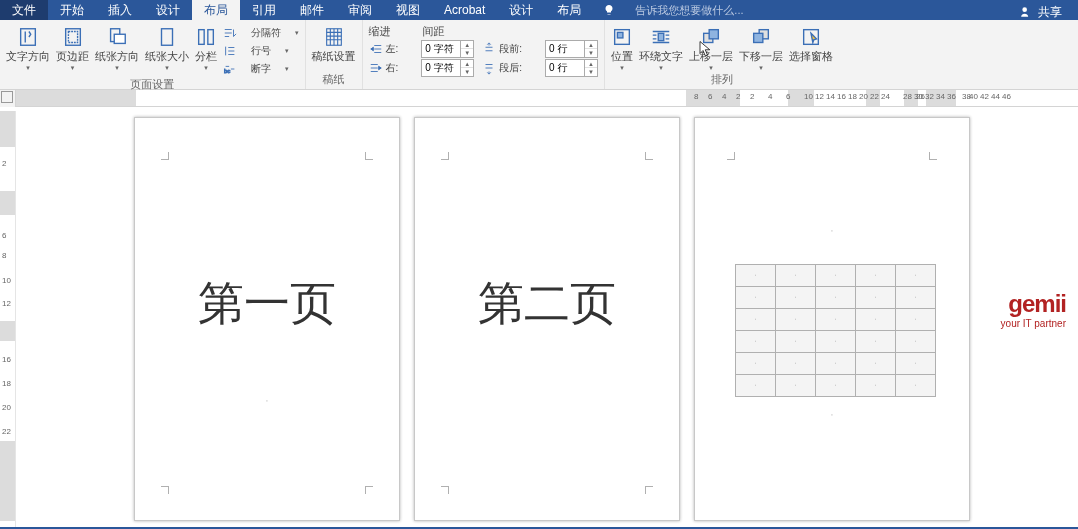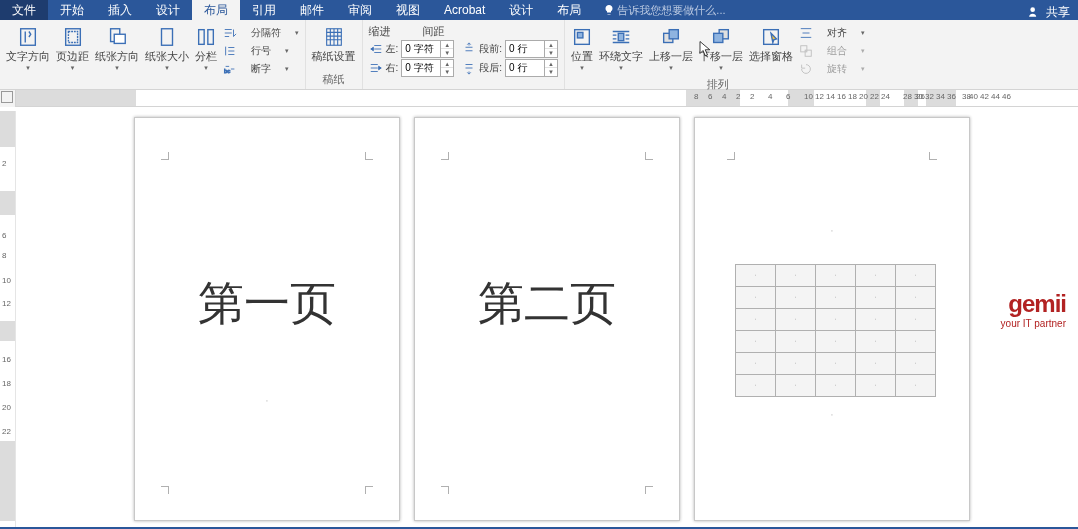--- a/index.html
+++ b/index.html
@@ -2,40 +2,40 @@
 <html><head>
 <meta charset="utf-8">
 <style>
   * { box-sizing: border-box; margin: 0; padding: 0; font-family: "Microsoft YaHei", "Segoe UI", sans-serif; }
   body { background: #fff; width: 1078px; height: 529px; overflow: hidden; position: relative; }
 
   .tabbar { height: 20px; background: #2b579a; display: flex; align-items: stretch; color: #fff; font-size: 12px; position: relative; }
   .tab { padding: 0 12px; display: flex; align-items: center; cursor: pointer; }
   .tab.active { background: #f3f3f3; color: #2b579a; }
   .tab.dark { background: #1e3c6e; }
-  .tell-me { display: flex; align-items: center; color: #b8c7e0; font-size: 11px; margin-left: 10px; gap: 2px; }
+  .tell-me { display: flex; align-items: center; color: #b8c7e0; font-size: 11px; margin-left: 10px; gap: 20px; }
   .bulb { width: 12px; height: 12px; }
-  .share { position: absolute; right: 8px; top: 0; height: 24px; display: flex; align-items: center; gap: 4px; font-size: 12px; cursor: pointer; }
+  .share { position: absolute; right: 16px; top: 0; height: 24px; display: flex; align-items: center; gap: 4px; font-size: 12px; cursor: pointer; }
 
   .ribbon { height: 70px; background: #f3f3f3; border-bottom: 1px solid #d4d4d4; display: flex; position: relative; }
   .group { display: flex; flex-direction: column; border-right: 1px solid #e1e1e1; padding: 2px 6px 0 6px; }
   .group-body { flex: 1; display: flex; align-items: flex-start; gap: 6px; }
   .group-label { text-align: center; font-size: 11px; color: #666; padding-bottom: 2px; position: relative; }
 
   .big-btn { display: flex; flex-direction: column; align-items: center; gap: 2px; font-size: 11px; color: #444; cursor: pointer; padding-top: 4px; }
   .big-icon { width: 22px; height: 22px; }
   .big-btn .lbl { line-height: 1.1; text-align: center; }
   .dd { font-size: 7px; color: #666; }
 
   .stack3 { display: flex; flex-direction: column; gap: 1px; font-size: 10px; color: #444; padding-top: 2px; }
   .stack3 .row { display: flex; align-items: center; gap: 14px; height: 17px; cursor: pointer; }
   .mini-ic { width: 14px; height: 14px; flex-shrink: 0; }
 
   .spinner-row { display: flex; align-items: center; gap: 3px; font-size: 10px; color: #444; height: 18px; }
-  .spinner { display: flex; align-items: center; border: 1px solid #ababab; background: #fff; height: 18px; }
+  .spinner { display: flex; align-items: center; border: 1px solid #ababab; background: #fff; height: 18px; margin-left: 20px; }
   .spinner input { border: none; width: 38px; font-size: 10px; text-align: left; padding-left: 3px; outline: none; }
   .spin-btns { display: flex; flex-direction: column; border-left: 1px solid #ababab; }
   .spin-btns span { width: 12px; height: 8px; display: flex; align-items: center; justify-content: center; font-size: 6px; color: #666; border-bottom: 1px solid #e1e1e1; cursor: pointer; }
   .spin-btns span:last-child { border-bottom: none; }
 
   .ruler-area { height: 17px; background: #fff; display: flex; }
   .ruler-left { width: 16px; border-right: 1px solid #d4d4d4; background: #f3f3f3; position: relative; }
   .ruler-corner { position: absolute; left: 1px; top: 1px; width: 12px; height: 12px; border: 1px solid #999; }
   .ruler-top { flex: 1; position: relative; background: #fff; border-bottom: 1px solid #d4d4d4; overflow: hidden; }
   .ruler-shade { position: absolute; top: 0; height: 100%; background: #dcdcdc; }
@@ -161,20 +161,21 @@
         <div class="row">
           <svg class="mini-ic" viewBox="0 0 16 16" fill="none" stroke="#3b6fb6">
               <path d="M3 5h4M3 11h4M9 8h4"></path>
               <text x="1" y="13" font-size="7" fill="#3b6fb6">bc</text>
             </svg>
           <span>断字</span>
             <span class="dd">▾</span>
         </div>
       </div>
     </div>
+    <div class="group-label">页面设置</div>
   </div>
 
   <div class="group">
     <div class="group-body">
       <div class="big-btn">
         <svg class="big-icon" viewBox="0 0 24 24" fill="none" stroke="#3b6fb6" stroke-width="1.2">
             <rect x="4" y="3" width="16" height="18"></rect>
             <path d="M4 7h16M4 11h16M4 15h16M8 3v18M12 3v18M16 3v18"></path>
           </svg>
         <span class="lbl">稿纸设置</span>
@@ -281,44 +282,20 @@
           </svg>
         <span class="lbl">下移一层</span>
           <span class="dd">▾</span>
       </div>
       <div class="big-btn">
         <svg class="big-icon" viewBox="0 0 24 24" fill="none" stroke="#3b6fb6" stroke-width="1.5">
             <rect x="4" y="4" width="16" height="16"></rect>
             <path d="M12 8l6 6-3 1-1 3z" fill="#f0c040"></path>
           </svg>
         <span class="lbl">选择窗格</span>
-      </div>
-      <div class="stack3">
-        <div class="row">
-          <svg class="mini-ic" viewBox="0 0 16 16" fill="none" stroke="#3b6fb6">
-              <path d="M2 3h12M4 8h8M2 13h12"></path>
-            </svg>
-          <span>对齐</span>
-            <span class="dd">▾</span>
-        </div>
-        <div class="row" style="opacity:.5;">
-          <svg class="mini-ic" viewBox="0 0 16 16" fill="none" stroke="#888">
-              <rect x="2" y="2" width="7" height="7"></rect>
-              <rect x="7" y="7" width="7" height="7"></rect>
-            </svg>
-          <span>组合</span>
-            <span class="dd">▾</span>
-        </div>
-        <div class="row" style="opacity:.5;">
-          <svg class="mini-ic" viewBox="0 0 16 16" fill="none" stroke="#888">
-              <path d="M8 3a5 5 0 1 1-5 5M3 3v4h4"></path>
-            </svg>
-          <span>旋转</span>
-            <span class="dd">▾</span>
-        </div>
       </div>
     </div>
     <div class="group-label">排列</div>
   </div>
 
   <div class="cursor-overlay" style="left:697px;top:20px;">
     <svg viewBox="0 0 24 24">
         <path d="M4 2l0 16 4-4 3 7 3-1-3-7 6 0z" fill="#fff" stroke="#000" stroke-width="1"></path>
       </svg>
   </div>

